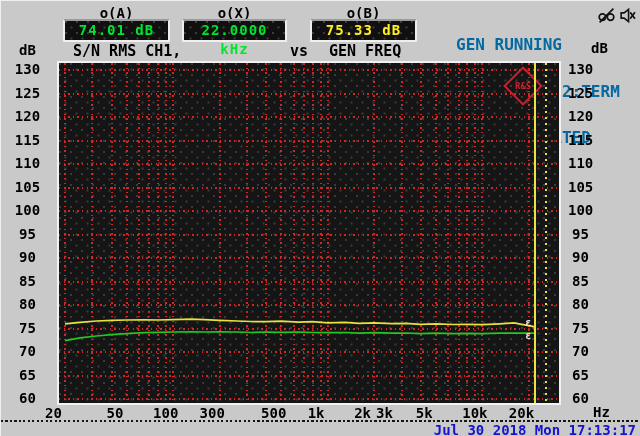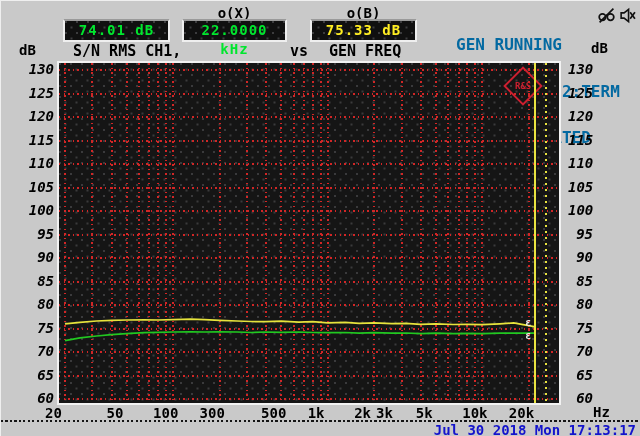--- a/index.html
+++ b/index.html
@@ -37,40 +37,41 @@
     overflow:hidden;
   }
   .hgrid{position:absolute;left:0;width:500px;height:2px;
     background:repeating-linear-gradient(to right,var(--grid) 0 1.5px,transparent 1.5px 4.6px);}
   .vgrid{position:absolute;top:0;height:340px;width:2px;
     background:repeating-linear-gradient(to bottom,var(--grid) 0 1.5px,transparent 1.5px 4.6px);}
   .cursor-solid{position:absolute;top:0;height:340px;width:2px;background:#e8e340;}
   .cursor-dotted{position:absolute;top:0;height:340px;width:2px;
     background:repeating-linear-gradient(to bottom,#e8e340 0 2px,transparent 2px 6px);}
   .tick{position:absolute;font-size:14px;color:#000;}
-  .ytick{width:100%;text-align:right;font-style:italic;}
+  .ytick{width:100%;text-align:center;}
   .xtick{width:40px;text-align:left;}
   #yaxis-left{position:absolute;left:0;top:0;width:53px;height:436px;}
   #yaxis-right{position:absolute;left:567px;top:0;width:25px;height:436px;}
   #trace-svg{position:absolute;left:0;top:0;}
   .endmarker{position:absolute;color:#e9e9e9;font-size:10px;line-height:10px;}
   #rs-logo{position:absolute;left:444px;top:3px;width:40px;height:40px;}
   #rs-logo .diamond{width:24px;height:24px;border:2.5px solid #cc2030;transform:rotate(45deg);
     margin:6px auto;display:flex;align-items:center;justify-content:center;}
   #rs-logo .diamond span{transform:rotate(-45deg);color:#cc2030;font-size:9px;font-weight:bold;}
   #separator{position:absolute;left:0;top:419px;width:640px;height:2px;
     background:repeating-linear-gradient(to right,#151515 0 2px,transparent 2px 4.5px);}
   #datetime{position:absolute;right:4px;top:421px;color:#1414cc;font-size:14px;}
   .icon{position:absolute;top:6px;width:17px;height:17px;}
 </style>
 </head>
 <body>
 
 <div id="screen">
 
+  <div class="meter-label" style="left:62px;width:107px;">o(A)</div>
   <div class="meter-label" style="left:181px;width:105px;">o(X)</div>
   <div class="meter-label" style="left:309px;width:107px;">o(B)</div>
 
   <div class="valuebox" style="left:62px;width:107px;">
     <span style="color: rgb(0, 230, 46);">74.01 dB</span>
   </div>
   <div class="valuebox" style="left:181px;width:105px;">
     <span style="color: rgb(0, 230, 46);">22.0000 kHz</span>
   </div>
   <div class="valuebox" style="left:309px;width:107px;">

